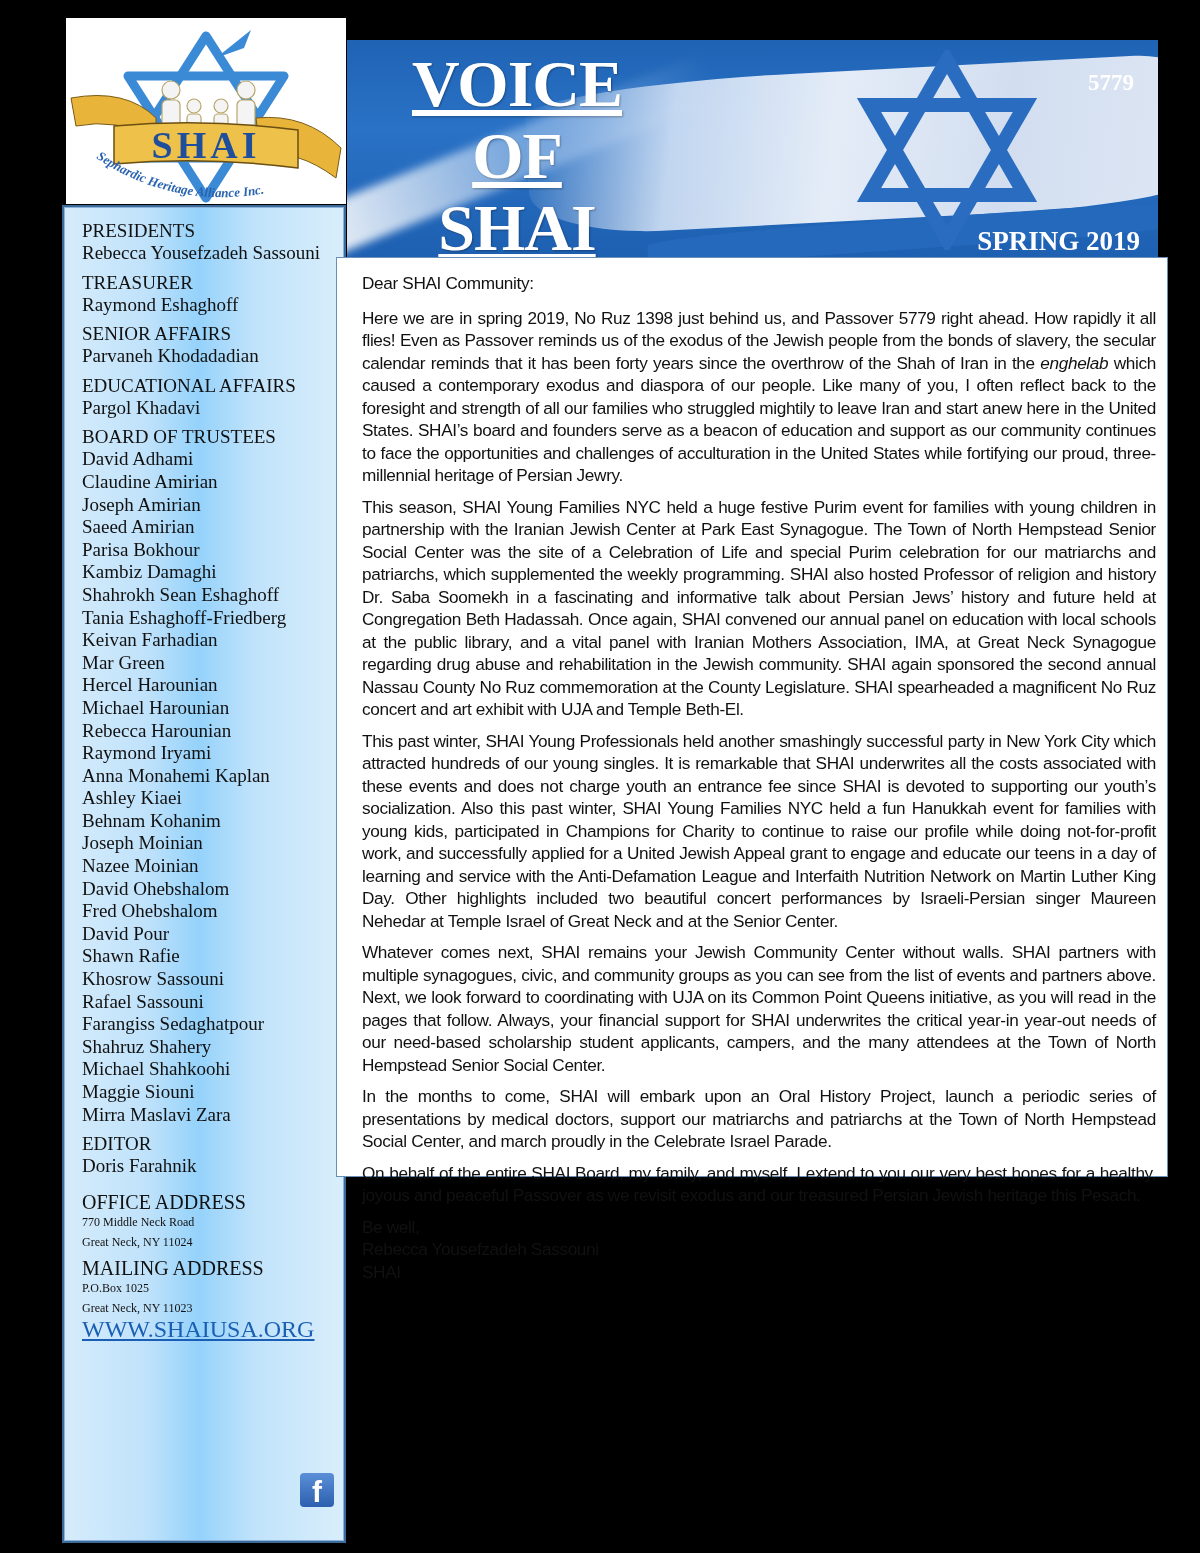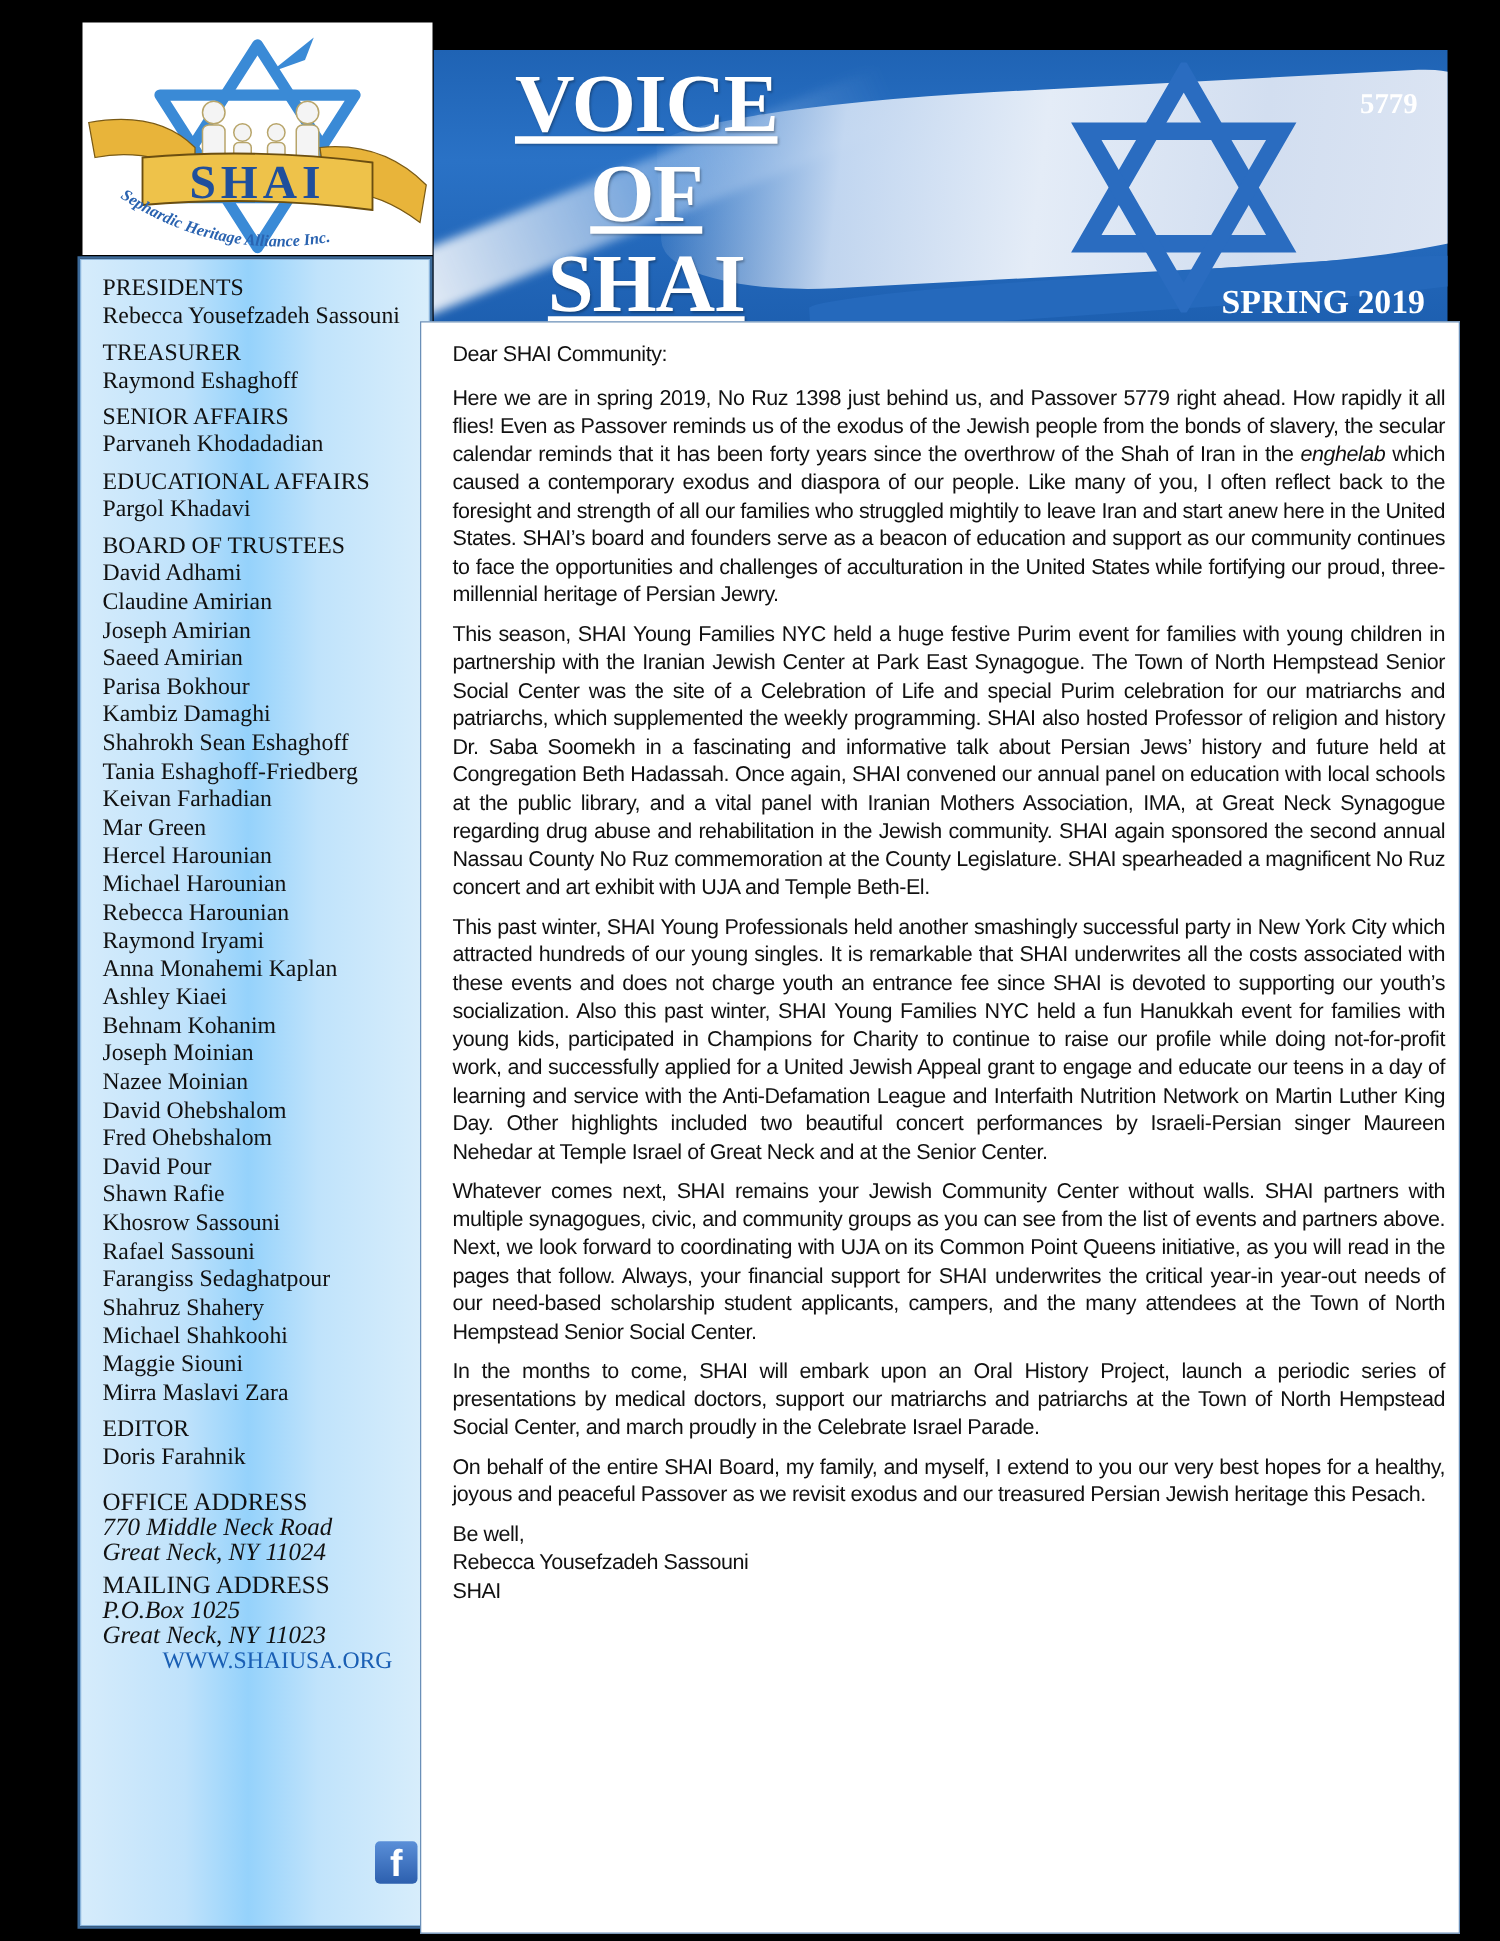--- a/index.html
+++ b/index.html
@@ -55,34 +55,34 @@
     position: absolute; left: 62px; top: 205px; width: 284px; height: 1338px;
     background: linear-gradient(90deg, #d6ecfb 0%, #bfe2fb 30%, #95d2fb 48%, #c0e3fb 68%, #d9eefb 100%);
     border: 2px solid #3c6a99; box-sizing: border-box;
     box-shadow: inset 0 0 0 1px #8bb5dc;
     padding: 12px 0 0 18px; color: #111;
   }
   .sb-group { margin-bottom: 6px; }
   .sb-heading { font-size: 19px; line-height: 23px; }
   .sb-name { font-size: 19px; line-height: 22.6px; }
   .sb-small-heading { font-size: 20px; line-height: 20px; }
-  .sb-small { font-size: 20px; line-height: 20px; font-style: italic; }
+  .sb-small { font-size: 12px; line-height: 20px; }
   #web-link {
-    font-size: 19px; line-height: 22px; color: #1a5fb4;  margin-left: 48px;
+    font-size: 24px; line-height: 22px; color: #1a5fb4; text-decoration: underline;
   }
   #fb-icon {
     position: absolute; left: 236px; top: 1266px; width: 34px; height: 34px;
     border-radius: 4px; background: linear-gradient(180deg, #5a8fd8 0%, #2c5fae 100%);
     color: #fff; font-family: "Liberation Sans", sans-serif; font-weight: bold;
     font-size: 30px; line-height: 38px; text-align: center; overflow: hidden;
   }
 
   
   #letter {
-    position: absolute; left: 336px; top: 257px; width: 832px; height: 1290px;
+    position: absolute; left: 336px; top: 257px; width: 832px; height: 920px;
     background: #fff; border: 1px solid #6a8fb8; box-sizing: border-box;
     padding: 14px 11px 0 25px;
     font-family: "Liberation Sans", sans-serif; font-size: 17.2px; line-height: 22.5px; color: #111;
   }
   #letter p { margin: 0 0 9px 0; text-align: justify; letter-spacing: -0.35px; }
   #letter .salutation { margin-bottom: 12px; }
   #letter .sign { margin: 0; line-height: 22.5px; }
 </style>
 </head>
 <body>

